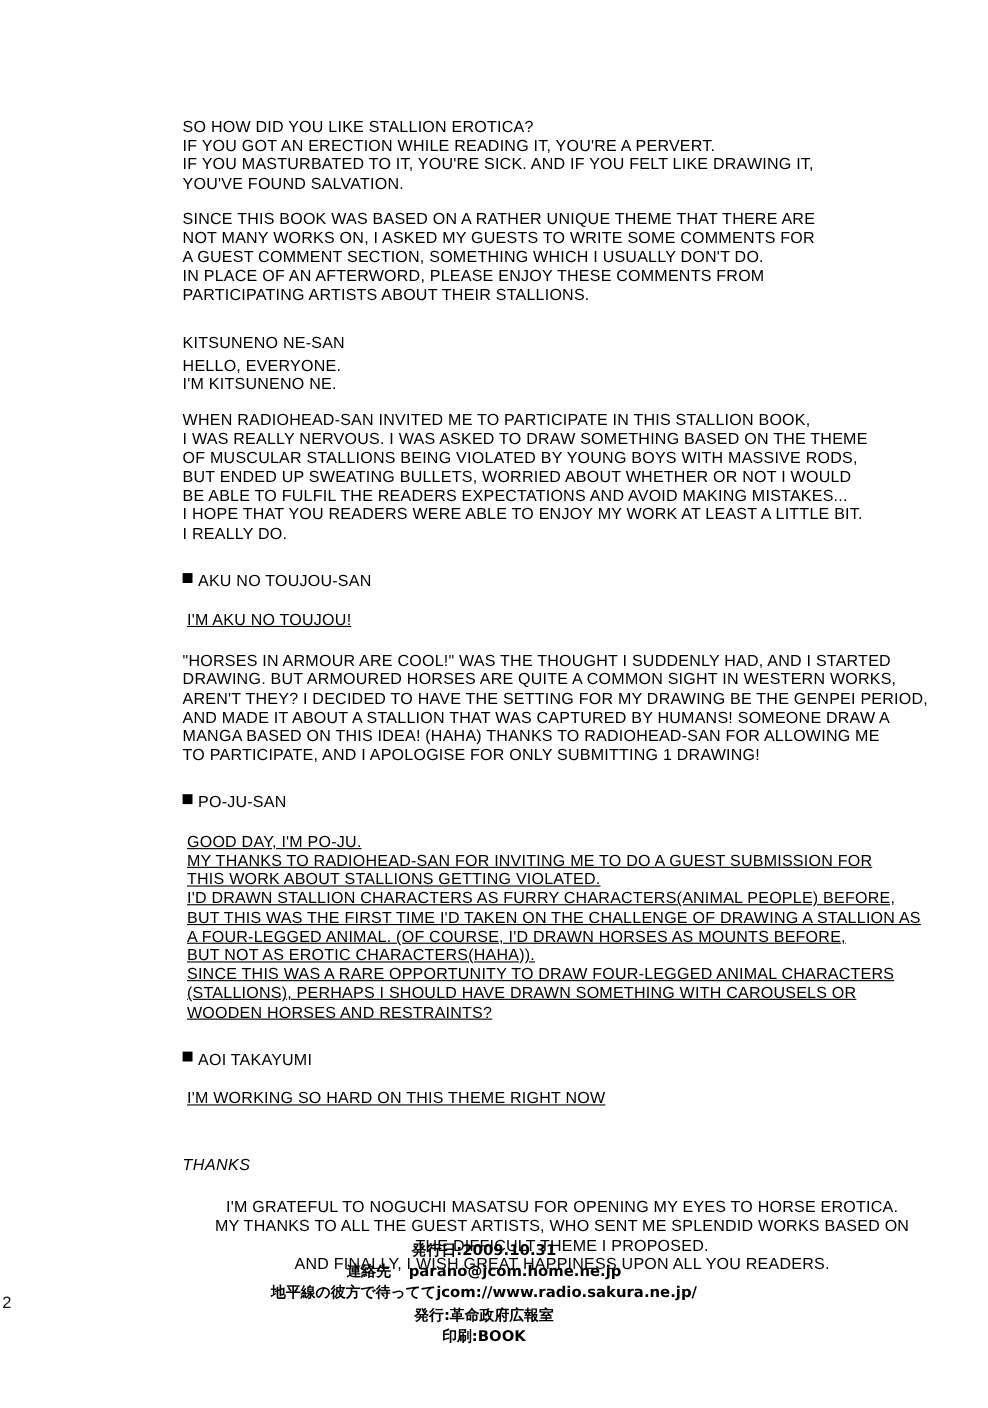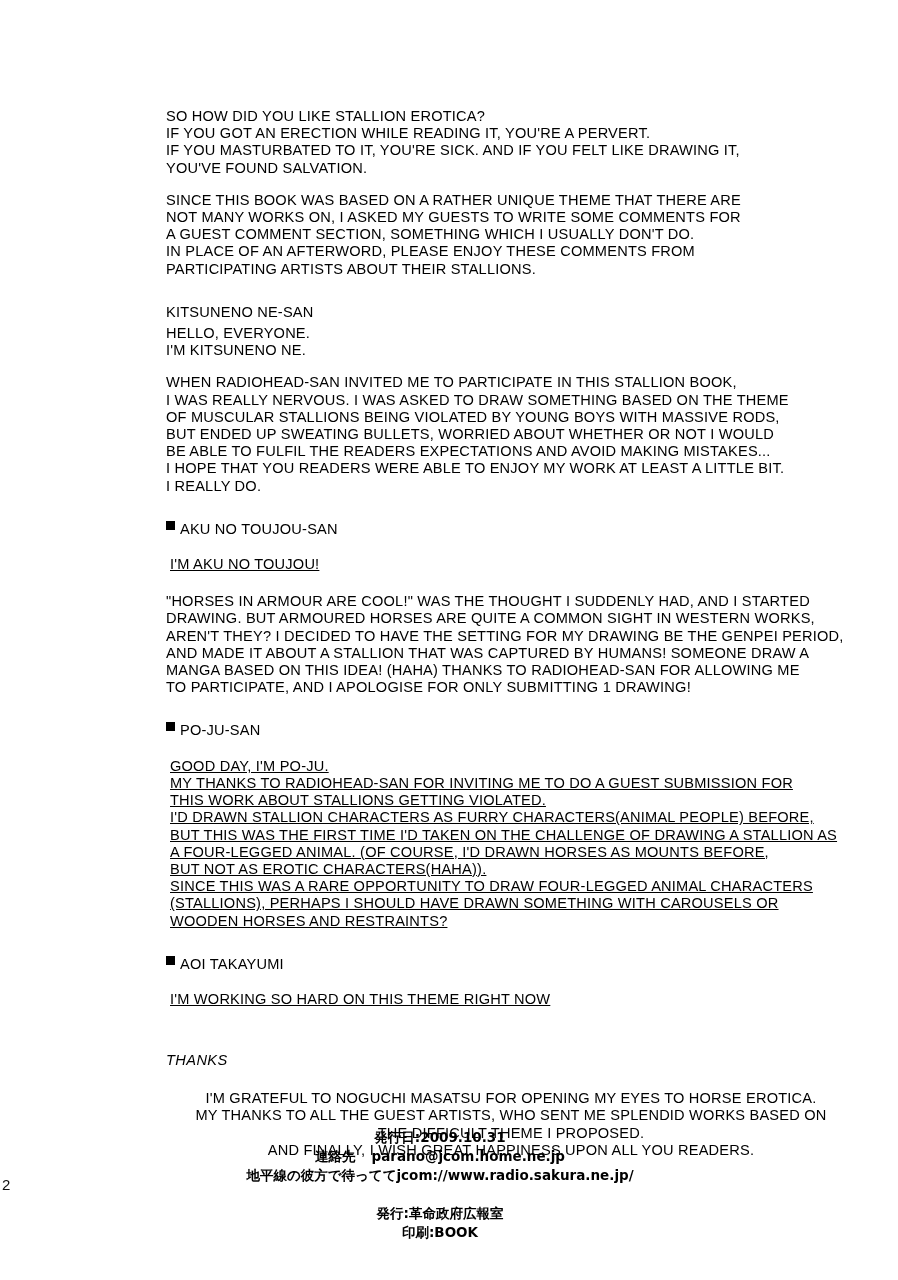--- a/index.html
+++ b/index.html
@@ -91,21 +91,21 @@
     width: 848px;
     text-align: center;
     font-family: "DejaVu Sans", sans-serif;
     font-size: 13.5px;
     line-height: 19px;
     font-weight: bold;
     color: #000;
   }
   .colophon .line2 span.lbl { margin-right: 16px; }
   .colophon .blk2 {
-    margin-top: 19px;
+    margin-top: 2px;
     text-align: center;
   }
 </style>
 </head>
 <body>
 
 <div class="page">
 
   <div class="page-number">2</div>
 

